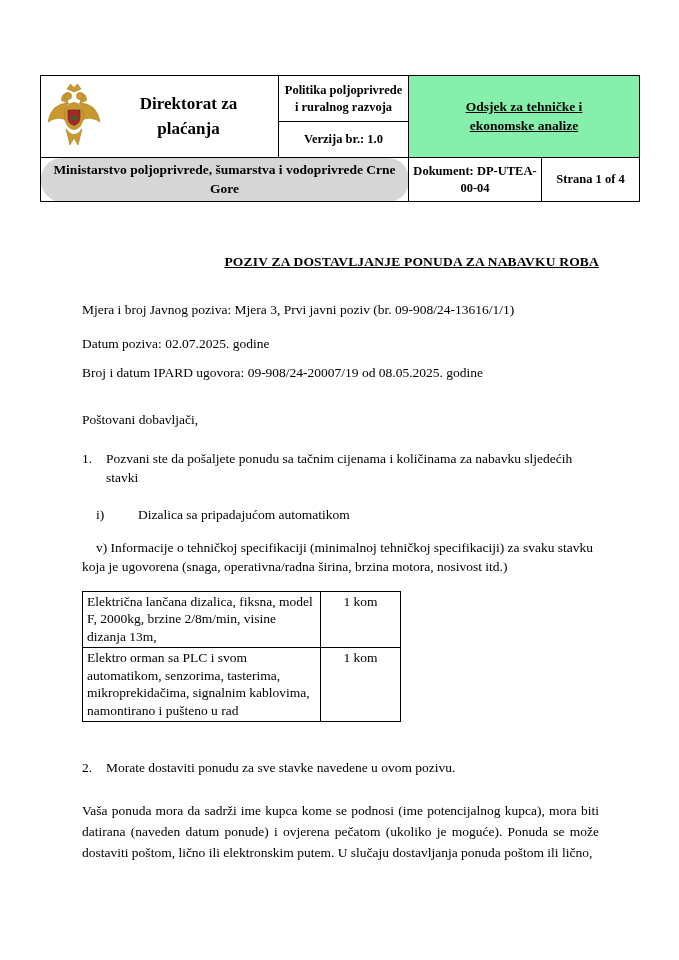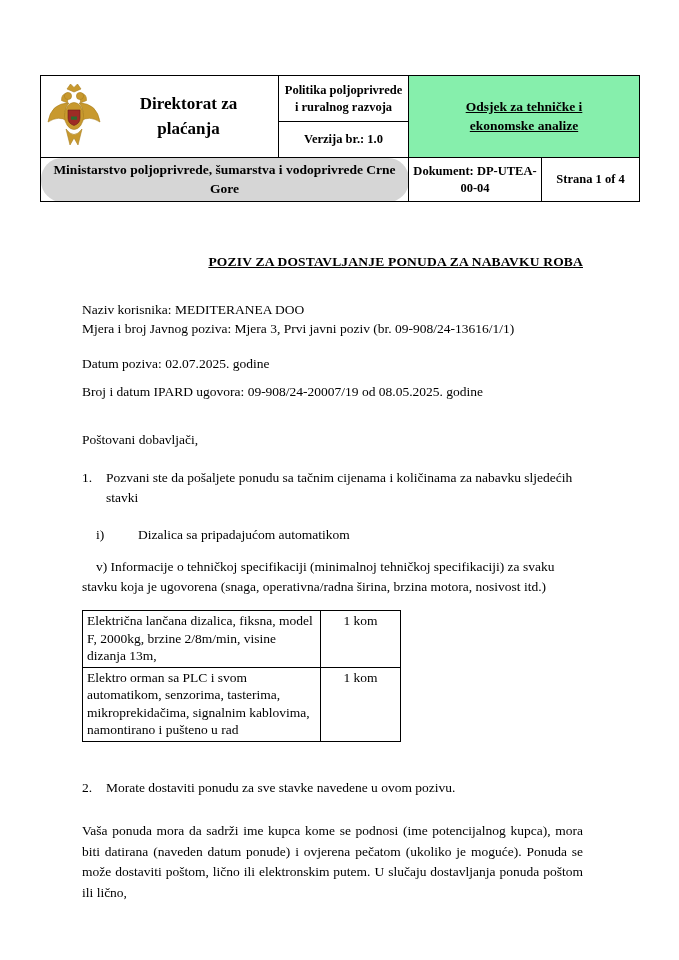--- a/index.html
+++ b/index.html
@@ -5,21 +5,21 @@
   * { margin: 0; padding: 0; box-sizing: border-box; }
   html, body { background: #ffffff; }
   body {
     font-family: "Liberation Serif", "DejaVu Serif", serif;
     color: #000;
   }
   .page {
     width: 679px;
     height: 960px;
     background: #fff;
-    padding: 75px 56px 0 40px;
+    padding: 75px 40px 0 40px;
     overflow: hidden;
     position: relative;
   }
 
   
   table.header-table {
     width: 100%;
     border-collapse: collapse;
     table-layout: fixed;
   }
@@ -171,21 +171,20 @@
         </td>
       </tr>
     </tbody>
   </table>
 
   <div class="content">
 
     <div class="doc-title">POZIV ZA DOSTAVLJANJE PONUDA ZA NABAVKU ROBA</div>
 
     <div class="block-recipient">
-      <div>Naziv korisnika: MEDITERANEA DOO</div>
       <div>Mjera i broj Javnog poziva: Mjera 3, Prvi javni poziv (br. 09-908/24-13616/1/1)</div>
     </div>
 
     <div class="line-datum">Datum poziva: 02.07.2025. godine</div>
     <div class="line-ugovor">Broj i datum IPARD ugovora: 09-908/24-20007/19 od 08.05.2025. godine</div>
 
     <div class="salutation">Poštovani dobavljači,</div>
 
     <div class="numbered">
       <span class="marker">1.</span>

